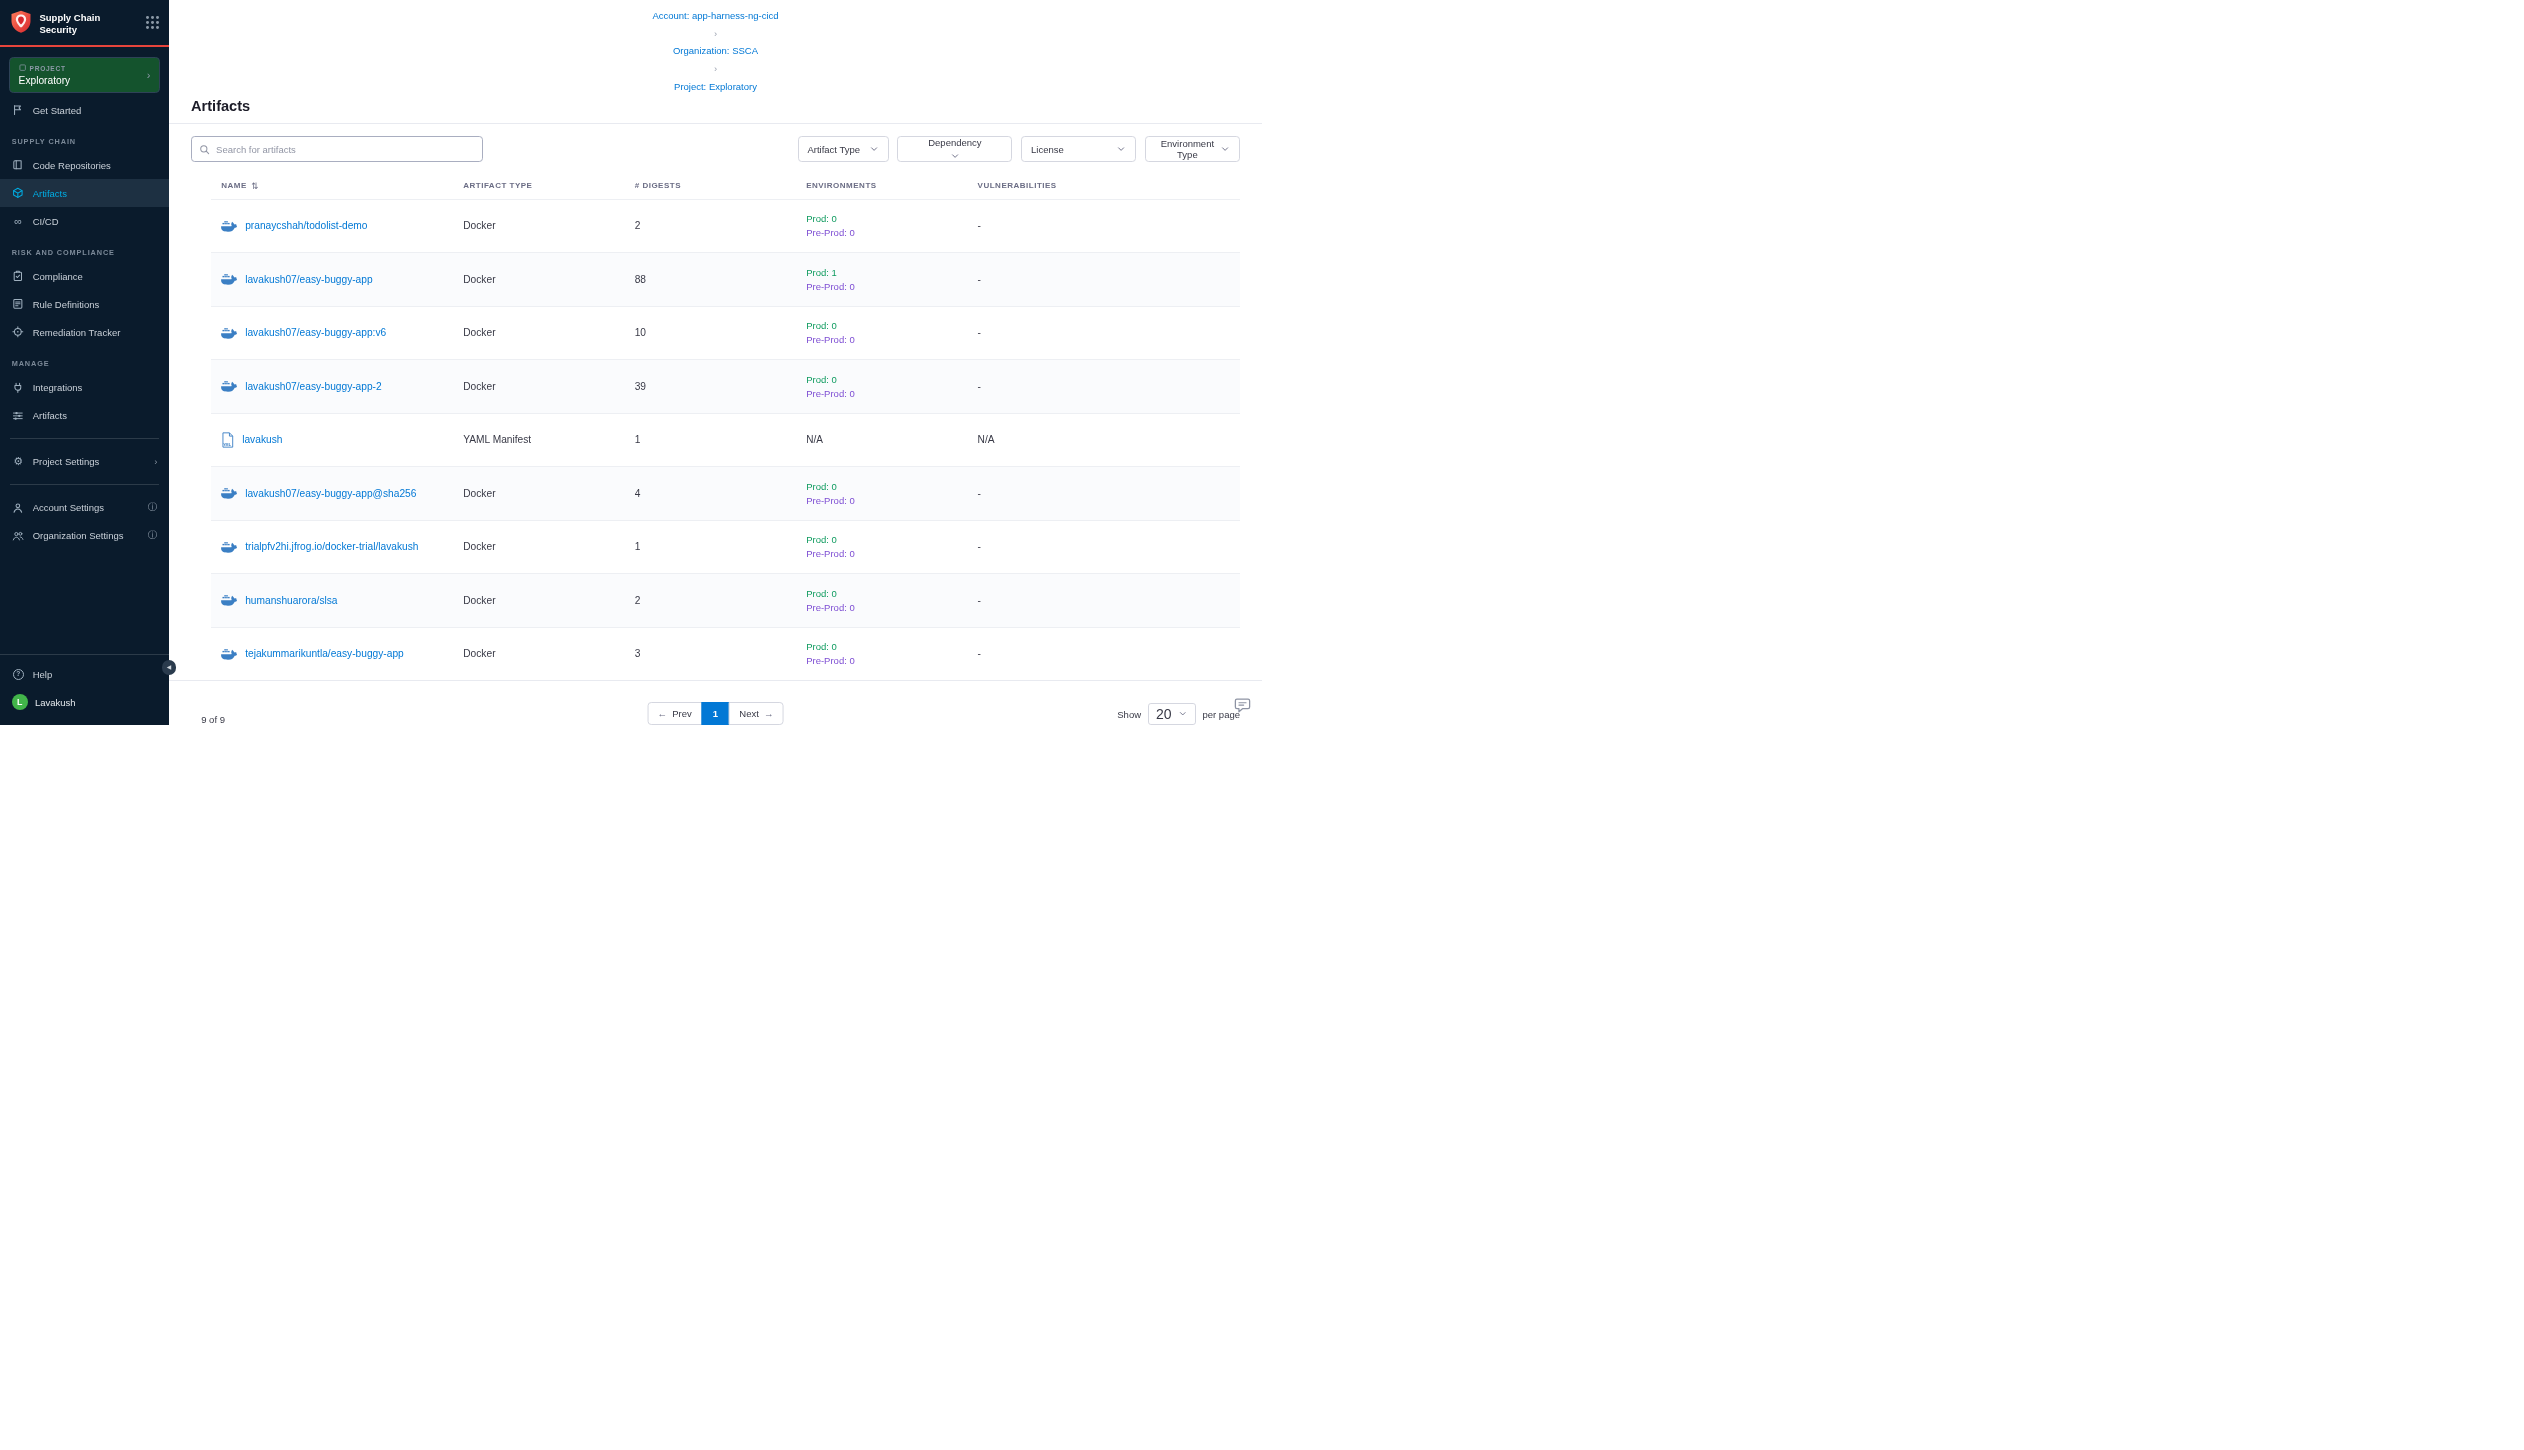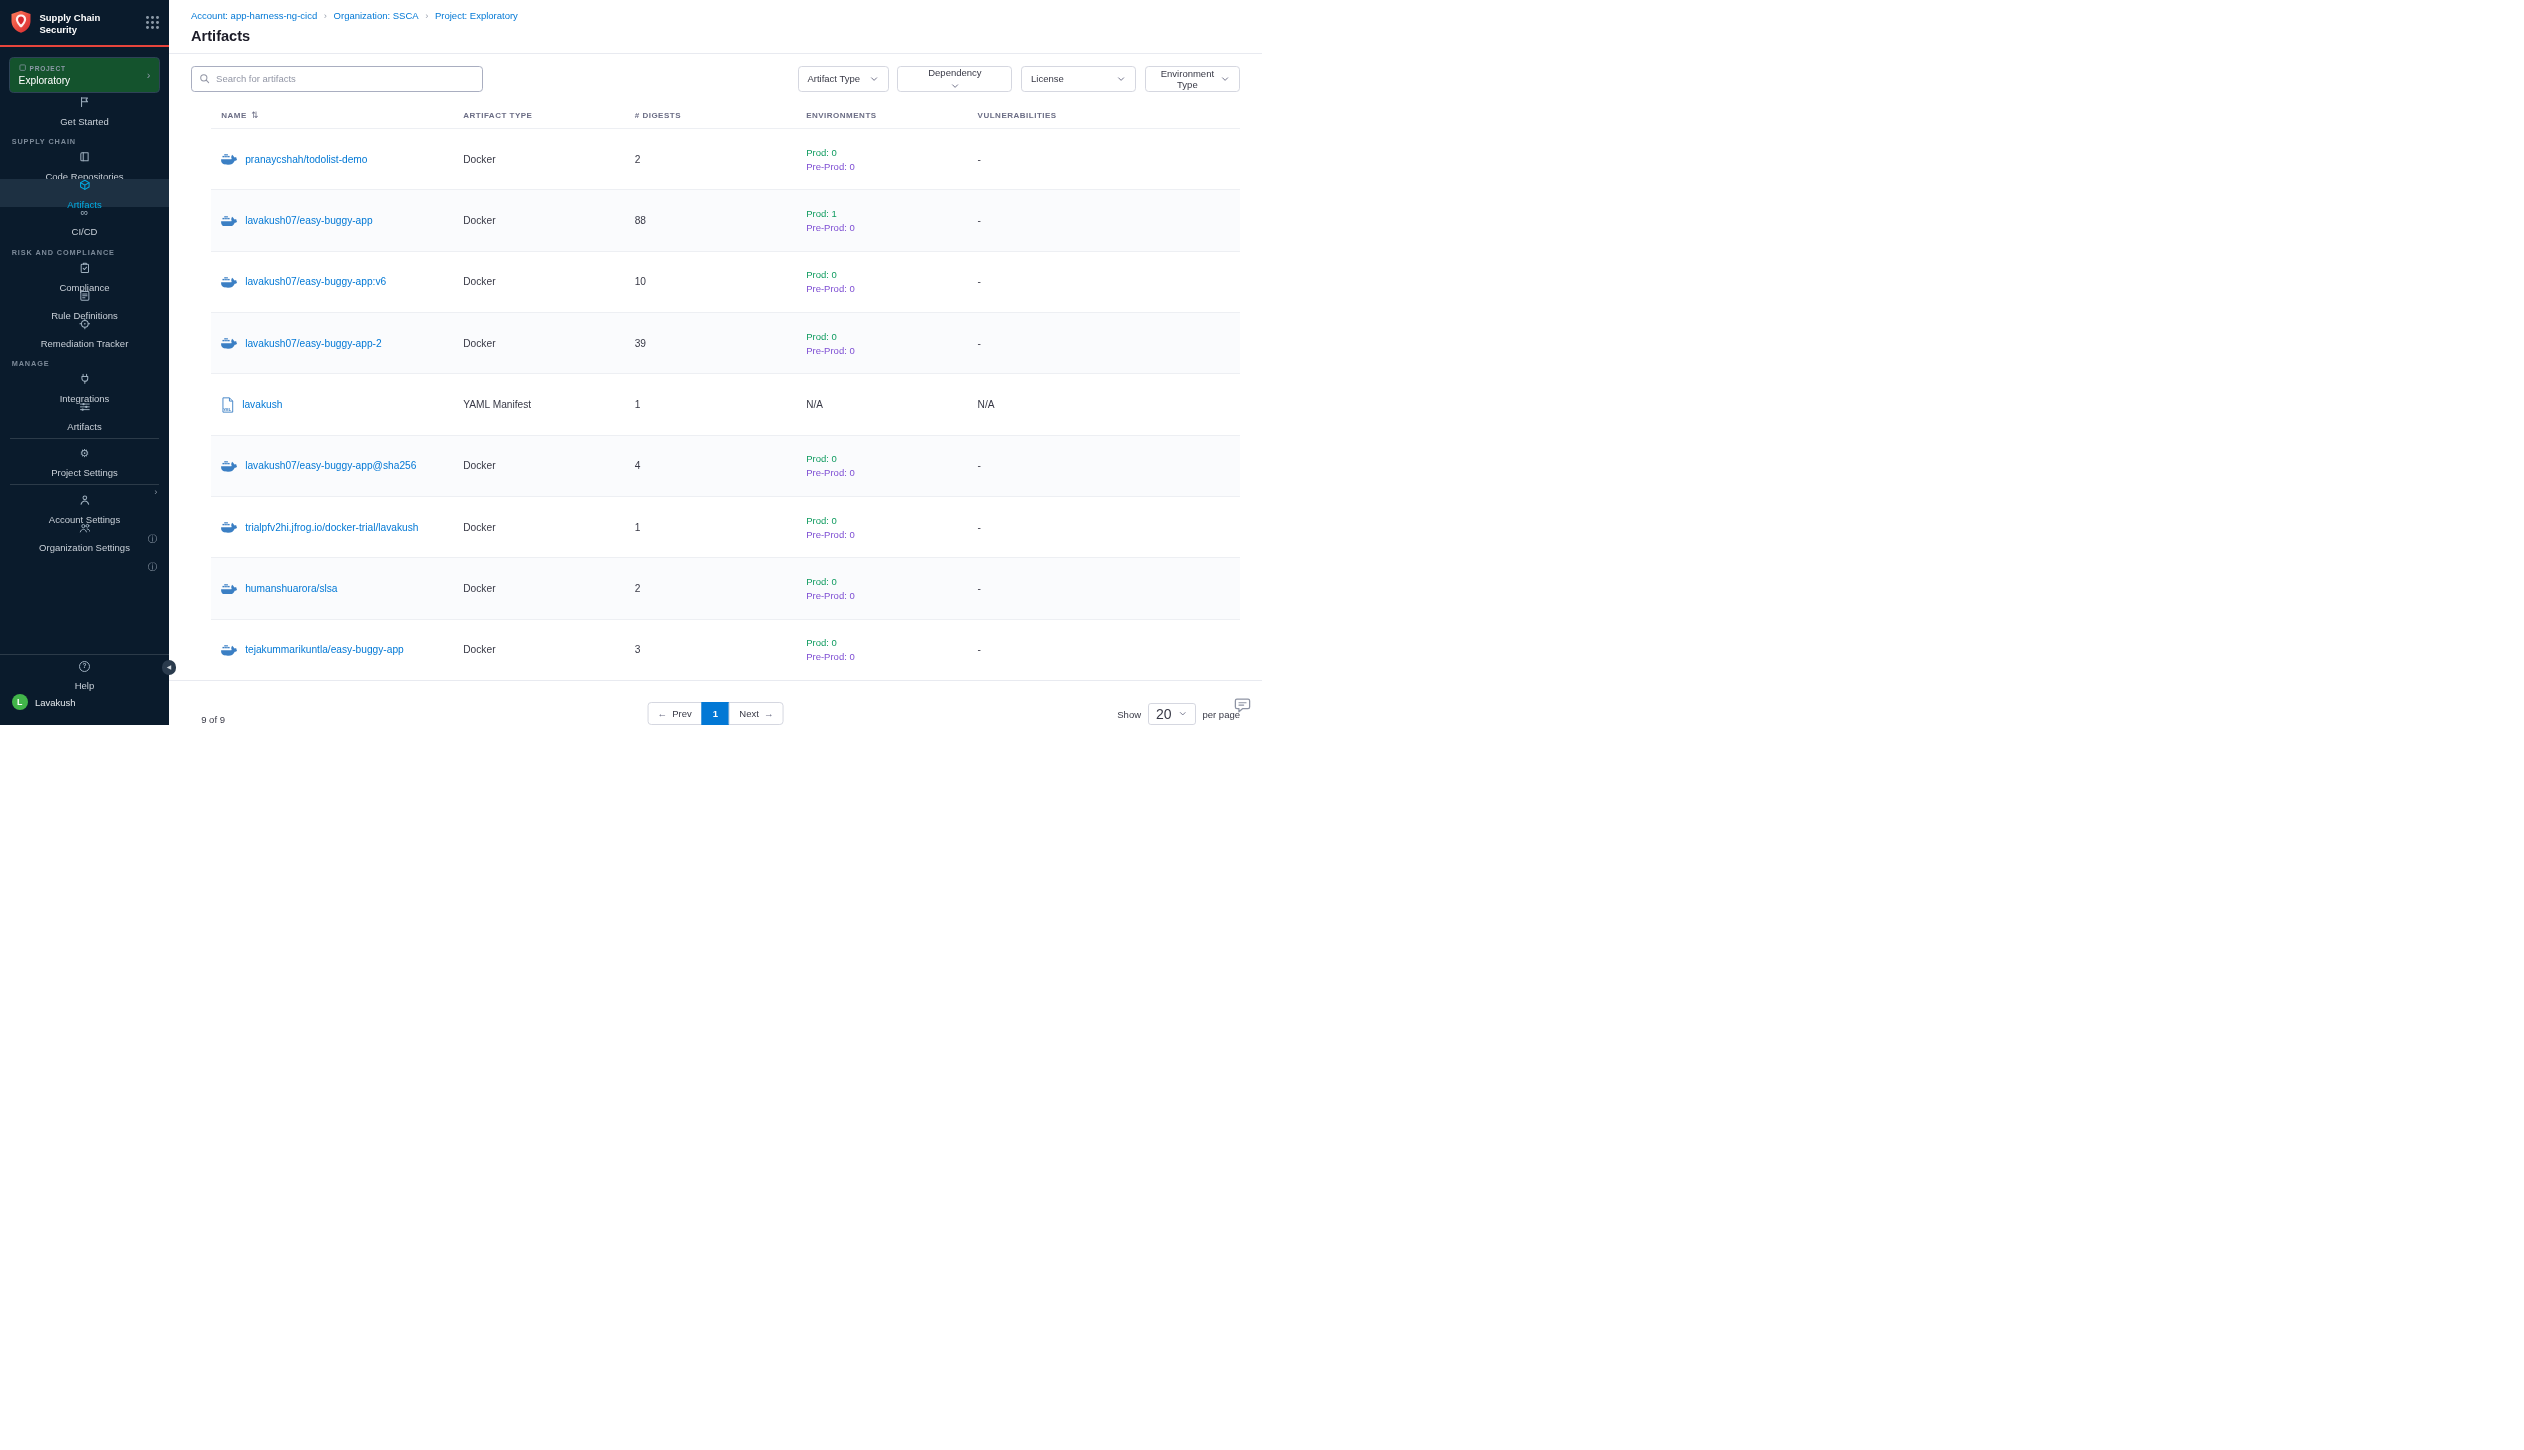--- a/index.html
+++ b/index.html
@@ -11,38 +11,38 @@
   .sidebar{width:169px;min-width:169px;background:#0a1b2c;color:#c9d0d8;display:flex;flex-direction:column;position:relative;}
   .side-head{display:flex;align-items:flex-start;gap:7.3px;padding:10.2px 10.2px 8.8px;}
   .brand{flex:1;font-size:9.5px;font-weight:700;color:#fff;line-height:1.3;padding-top:1.5px;}
   .apps-grid{display:grid;grid-template-columns:repeat(3,2.9px);gap:2.2px;cursor:pointer;padding-top:5.8px;}
   .apps-grid i{width:2.9px;height:2.9px;border-radius:50%;background:#8b98a6;}
   .red-line{height:1.5px;background:#e8453c;}
   .project-card{margin:10.2px 8.8px 2.9px;border:0.7px solid #2e4257;background:#14532d;border-radius:4.4px;padding:6.6px 8.8px;display:flex;align-items:center;cursor:pointer;}
   .pc-label{display:flex;align-items:center;gap:3.7px;font-size:6.6px;letter-spacing:0.7px;color:#8d9aa8;font-weight:700;}
   .pc-name{font-size:10.2px;color:#fff;margin-top:2.9px;}
   .pc-chev{margin-left:auto;color:#8d9aa8;font-size:11px;}
-  .nav-item{display:flex;align-items:center;gap:8px;height:28px;padding:0 11.7px;font-size:9.5px;color:#c9d0d8;cursor:pointer;flex-direction:column;}
+  .nav-item{display:flex;align-items:center;gap:8px;height:28px;padding:0 11.7px;font-size:9.5px;color:#c9d0d8;cursor:pointer;}
   .nav-item .nico{width:13px;display:flex;justify-content:center;align-items:center;color:#9fb0bf;font-size:11px;line-height:1;}
   .nav-item.active{background:#1d3042;color:#00ade4;}
   .nav-item.active .nico{color:#00ade4;}
   .nav-section{padding:13px 11.7px 5.1px;font-size:7.3px;letter-spacing:0.9px;color:#7c8a99;font-weight:700;}
   .nav-divider{height:0.7px;background:rgba(255,255,255,.14);margin:8.8px 10.2px;}
   .nav-item .trail{margin-left:auto;color:#8d9aa8;font-size:9.5px;}
   .help-ico{width:11px;height:11px;border:0.9px solid currentColor;border-radius:50%;display:flex;align-items:center;justify-content:center;font-size:6.6px;font-weight:700;}
   .side-bottom{margin-top:auto;border-top:0.7px solid rgba(255,255,255,.14);padding:5.8px 0 8.8px;}
   .user-row{display:flex;align-items:center;gap:7.3px;padding:5.8px 11.7px;cursor:pointer;}
   .avatar{width:16px;height:16px;border-radius:50%;background:#42b54a;color:#fff;font-size:8.8px;display:flex;align-items:center;justify-content:center;font-weight:700;}
   .user-name{font-size:9.5px;color:#e3e8ec;}
   .collapse-handle{position:absolute;right:-7.3px;top:660px;width:14.6px;height:14.6px;border-radius:50%;background:#2a3b4d;color:#cfd6dd;font-size:5.8px;display:flex;align-items:center;justify-content:center;z-index:6;cursor:pointer;}
 
   
   .main{flex:1;display:flex;flex-direction:column;position:relative;min-width:0;background:#fff;}
   .page-head{padding:10.2px 22px 8.8px;border-bottom:0.7px solid #e8eaf0;}
-  .breadcrumb{display:flex;align-items:center;gap:6.6px;font-size:9.5px;}
+  .breadcrumb{display:flex;align-items:center;gap:6.6px;font-size:9.5px;flex-direction:column;}
   .breadcrumb a{color:#0278d5;text-decoration:none;cursor:pointer;}
   .crumb-sep{color:#9aa0ae;font-size:9.5px;}
   .page-title{font-size:14.6px;font-weight:700;color:#1c1c28;margin-top:6.6px;}
 
   .toolbar{display:flex;align-items:center;justify-content:space-between;padding:12.4px 22px;}
   .searchbox{width:292px;height:26px;border:0.7px solid #a9aec0;border-radius:3.7px;display:flex;align-items:center;gap:5.8px;padding:0 7.3px;color:#9296a5;background:#fff;}
   .searchbox input{border:0;outline:0;flex:1;font-size:9.5px;font-family:inherit;color:#383946;background:transparent;}
   .searchbox input::placeholder{color:#9296a5;}
   .filters{display:flex;gap:8.8px;}
   .filter{height:26px;border:0.7px solid #d5d7e0;border-radius:3.7px;background:#fff;display:flex;align-items:center;justify-content:space-between;padding:0 8.8px;font-size:9.5px;color:#383946;cursor:pointer;font-family:inherit;}

